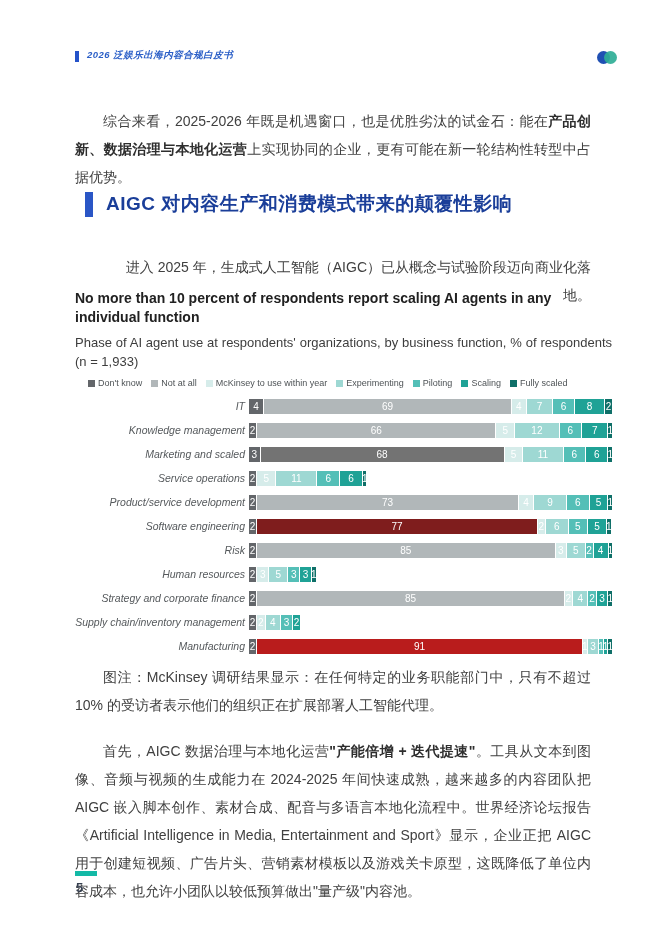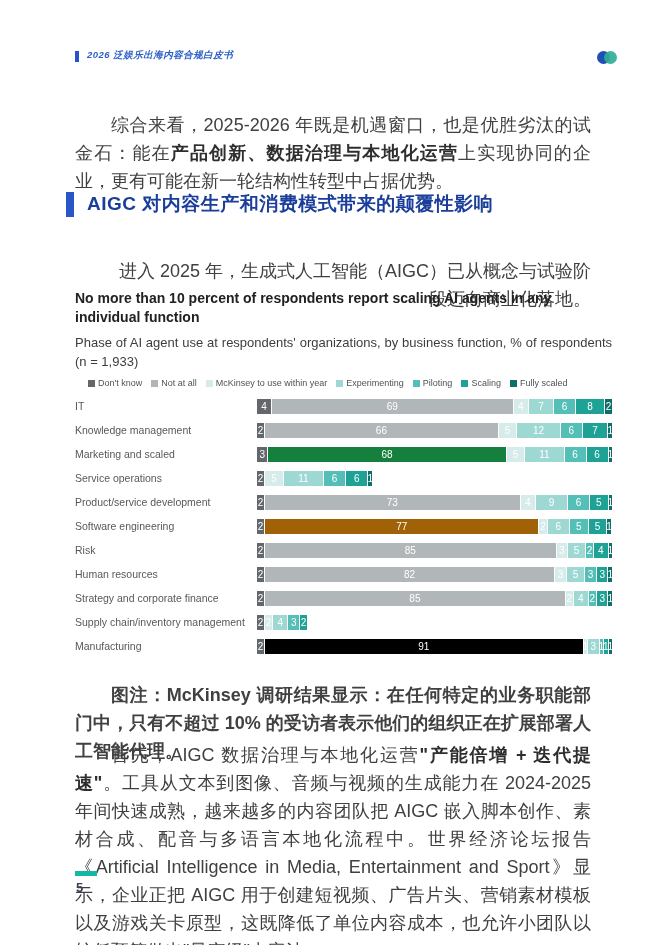--- a/index.html
+++ b/index.html
@@ -11,44 +11,44 @@
   
   .header{position:absolute;left:75px;top:49px;right:48px;height:18px;}
   .header-bar{position:absolute;left:0;top:2px;width:4px;height:11px;background:#2553c9;}
   .header-title{position:absolute;left:12px;top:0;font-size:9.5px;font-weight:bold;
     color:#2b5fc7;letter-spacing:.5px;font-style:italic;}
   .logo{position:absolute;right:0;top:2px;display:flex;align-items:center;}
   .logo-c{width:13px;height:13px;border-radius:50%;display:inline-block;}
   .logo-blue{background:#2050b3;}
   .logo-teal{background:#2fae96;margin-left:-6px;opacity:.92;}
   
-  .para{position:absolute;left:75px;width:516px;font-size:18px;line-height:28px;
+  .para{position:absolute;left:75px;width:516px;font-size:14px;line-height:28px;
     text-align:justify;text-indent:2em;color:#404040;}
   .para b{color:#2e2e2e;}
   #intro{top:93px;}
   #lead{top:239px;text-align:right;}
-  #note{top:663px;font-weight:bold;}
+  #note{top:649px;}
   #body-para{top:723px;}
   
-  .section-head{position:absolute;left:66px;top:191px;display:flex;align-items:center;text-align:right;}
+  .section-head{position:absolute;left:85px;top:191px;display:flex;align-items:center;text-align:right;}
   .section-bar{width:8px;height:25px;background:#2a56c6;margin-right:13px;}
   .section-title{font-size:19px;font-weight:bold;color:#1a3e99;letter-spacing:.5px;}
   
   .chart{position:absolute;left:75px;top:289px;width:537px;}
   .chart-title{font-size:14px;font-weight:bold;color:#212121;line-height:19px;}
   .chart-subtitle{font-size:13px;color:#3d3d3d;line-height:19px;margin-top:6px;text-align:justify;}
   .chart-legend{margin:7px 0 6px 13px;display:flex;flex-wrap:nowrap;align-items:center;
     font-size:9px;color:#4e5356;white-space:nowrap;}
   .legend-item{display:flex;align-items:center;margin-right:9px;}
   .legend-item:last-child{margin-right:0;}
   .chip{width:7px;height:7px;display:inline-block;margin-right:3px;flex:none;}
   .chart-rows{margin-top:2px;}
   .chart-row{display:flex;align-items:center;height:24px;}
-  .row-label{width:170px;flex:none;font-size:10.5px;color:#55595c;
-    padding-right:12px;white-space:nowrap;}
+  .row-label{width:170px;flex:none;text-align:right;font-size:10.5px;color:#55595c;
+    padding-right:4px;white-space:nowrap;font-style:italic;}
   .bar-track{flex:1;height:15px;display:flex;gap:1px;min-width:0;}
   .seg{height:100%;display:flex;align-items:center;justify-content:center;
     color:#ffffff;font-size:10px;line-height:15px;white-space:nowrap;overflow:visible;min-width:0;}
   
   .footer{position:absolute;left:75px;top:871px;}
   .footer-bar{width:22px;height:5px;background:#13b9a6;}
   .footer-num{font-size:13px;font-weight:bold;color:#374151;margin-top:4px;padding-left:1px;}
 </style>
 </head>
 <body>
@@ -126,21 +126,21 @@
           <div class="seg" style="width: 12%; background: rgb(158, 216, 211);">12</div>
           <div class="seg" style="width: 6%; background: rgb(84, 191, 183);">6</div>
           <div class="seg" style="width: 7%; background: rgb(31, 162, 150);">7</div>
           <div class="seg" style="width: 1%; background: rgb(15, 111, 104);">1</div>
         </div>
       </div>
       <div class="chart-row">
         <div class="row-label">Marketing and scaled</div>
         <div class="bar-track">
           <div class="seg" style="width: 3%; background: rgb(99, 102, 106);">3</div>
-          <div class="seg" style="width: 68%; background: #15803d;">68</div>
+          <div class="seg" style="width: 68%; background: #737373;">68</div>
           <div class="seg" style="width: 5%; background: rgb(214, 236, 234);">5</div>
           <div class="seg" style="width: 11%; background: rgb(158, 216, 211);">11</div>
           <div class="seg" style="width: 6%; background: rgb(84, 191, 183);">6</div>
           <div class="seg" style="width: 6%; background: rgb(31, 162, 150);">6</div>
           <div class="seg" style="width: 1%; background: rgb(15, 111, 104);">1</div>
         </div>
       </div>
       <div class="chart-row">
         <div class="row-label">Service operations</div>
         <div class="bar-track">
@@ -161,21 +161,21 @@
           <div class="seg" style="width: 9%; background: rgb(158, 216, 211);">9</div>
           <div class="seg" style="width: 6%; background: rgb(84, 191, 183);">6</div>
           <div class="seg" style="width: 5%; background: rgb(31, 162, 150);">5</div>
           <div class="seg" style="width: 1%; background: rgb(15, 111, 104);">1</div>
         </div>
       </div>
       <div class="chart-row">
         <div class="row-label">Software engineering</div>
         <div class="bar-track">
           <div class="seg" style="width: 2%; background: rgb(99, 102, 106);">2</div>
-          <div class="seg" style="width: 77%; background: #a16207;">77</div>
+          <div class="seg" style="width: 77%; background: #7f1d1d;">77</div>
           <div class="seg" style="width: 2%; background: rgb(214, 236, 234);">2</div>
           <div class="seg" style="width: 6%; background: rgb(158, 216, 211);">6</div>
           <div class="seg" style="width: 5%; background: rgb(84, 191, 183);">5</div>
           <div class="seg" style="width: 5%; background: rgb(31, 162, 150);">5</div>
           <div class="seg" style="width: 1%; background: rgb(15, 111, 104);">1</div>
         </div>
       </div>
       <div class="chart-row">
         <div class="row-label">Risk</div>
         <div class="bar-track">
@@ -185,21 +185,20 @@
           <div class="seg" style="width: 5%; background: rgb(158, 216, 211);">5</div>
           <div class="seg" style="width: 2%; background: rgb(84, 191, 183);">2</div>
           <div class="seg" style="width: 4%; background: rgb(31, 162, 150);">4</div>
           <div class="seg" style="width: 1%; background: rgb(15, 111, 104);">1</div>
         </div>
       </div>
       <div class="chart-row">
         <div class="row-label">Human resources</div>
         <div class="bar-track">
           <div class="seg" style="width: 2%; background: rgb(99, 102, 106);">2</div>
-          <div class="seg" style="width: 82%; background: rgb(177, 183, 185);">82</div>
           <div class="seg" style="width: 3%; background: rgb(214, 236, 234);">3</div>
           <div class="seg" style="width: 5%; background: rgb(158, 216, 211);">5</div>
           <div class="seg" style="width: 3%; background: rgb(84, 191, 183);">3</div>
           <div class="seg" style="width: 3%; background: rgb(31, 162, 150);">3</div>
           <div class="seg" style="width: 1%; background: rgb(15, 111, 104);">1</div>
         </div>
       </div>
       <div class="chart-row">
         <div class="row-label">Strategy and corporate finance</div>
         <div class="bar-track">
@@ -219,21 +218,21 @@
           <div class="seg" style="width: 2%; background: rgb(214, 236, 234);">2</div>
           <div class="seg" style="width: 4%; background: rgb(158, 216, 211);">4</div>
           <div class="seg" style="width: 3%; background: rgb(84, 191, 183);">3</div>
           <div class="seg" style="width: 2%; background: rgb(31, 162, 150);">2</div>
         </div>
       </div>
       <div class="chart-row">
         <div class="row-label">Manufacturing</div>
         <div class="bar-track">
           <div class="seg" style="width: 2%; background: rgb(99, 102, 106);">2</div>
-          <div class="seg" style="width: 91%; background: #000000;">91</div>
+          <div class="seg" style="width: 91%; background: #b91c1c;">91</div>
           <div class="seg" style="width: 1%; background: rgb(214, 236, 234);">1</div>
           <div class="seg" style="width: 3%; background: rgb(158, 216, 211);">3</div>
           <div class="seg" style="width: 1%; background: rgb(84, 191, 183);">1</div>
           <div class="seg" style="width: 1%; background: rgb(31, 162, 150);">1</div>
           <div class="seg" style="width: 1%; background: rgb(15, 111, 104);">1</div>
         </div>
       </div>
     </div>
 </div>
 

